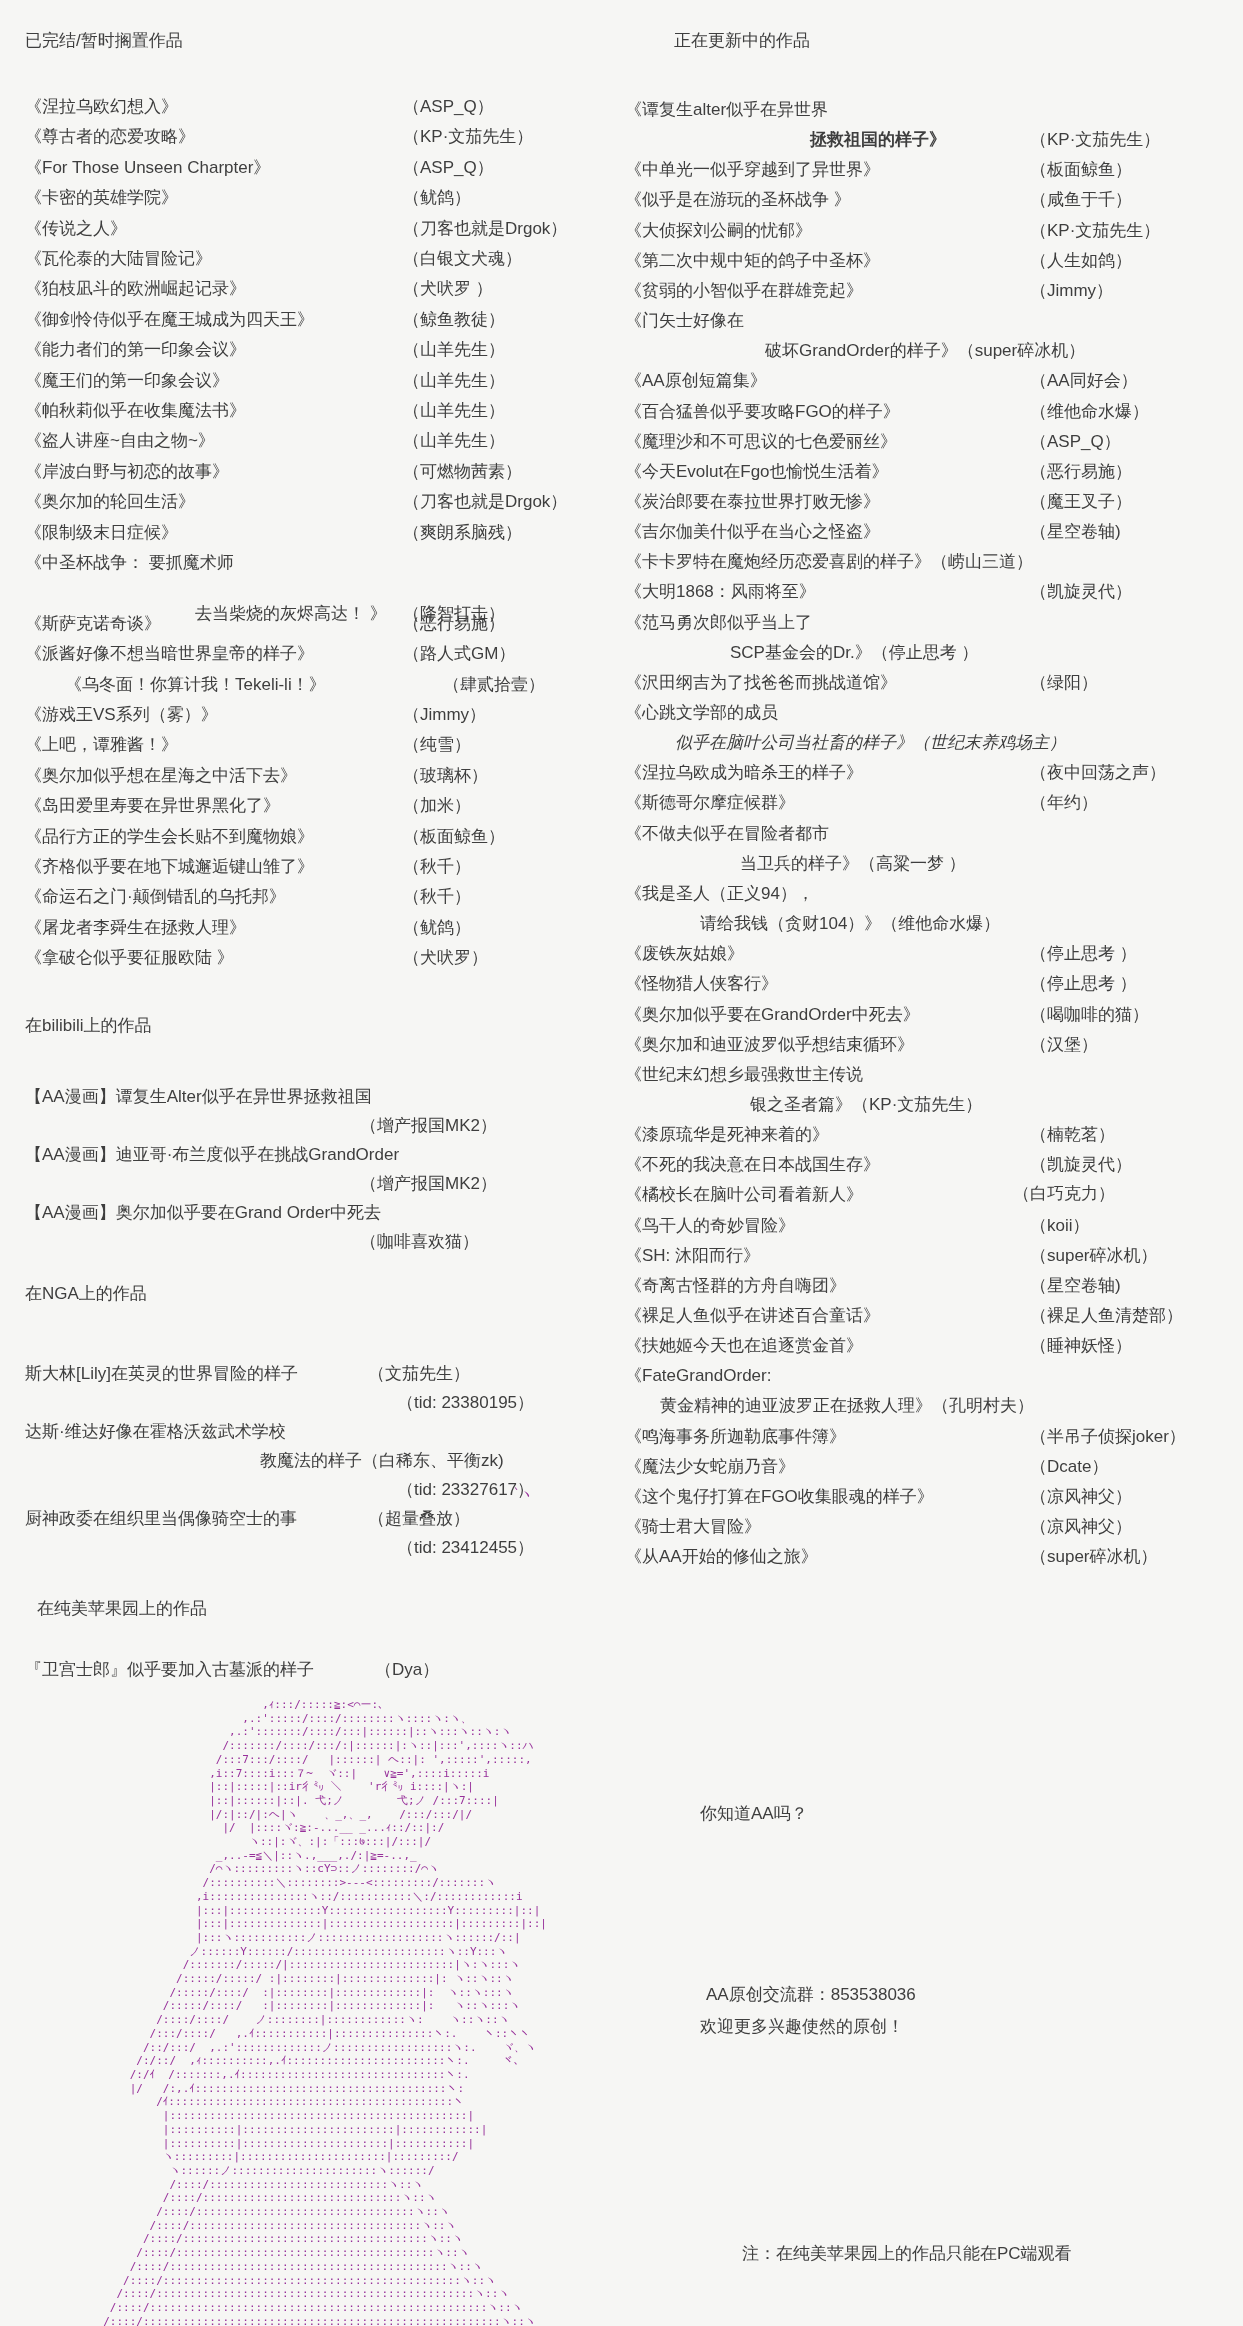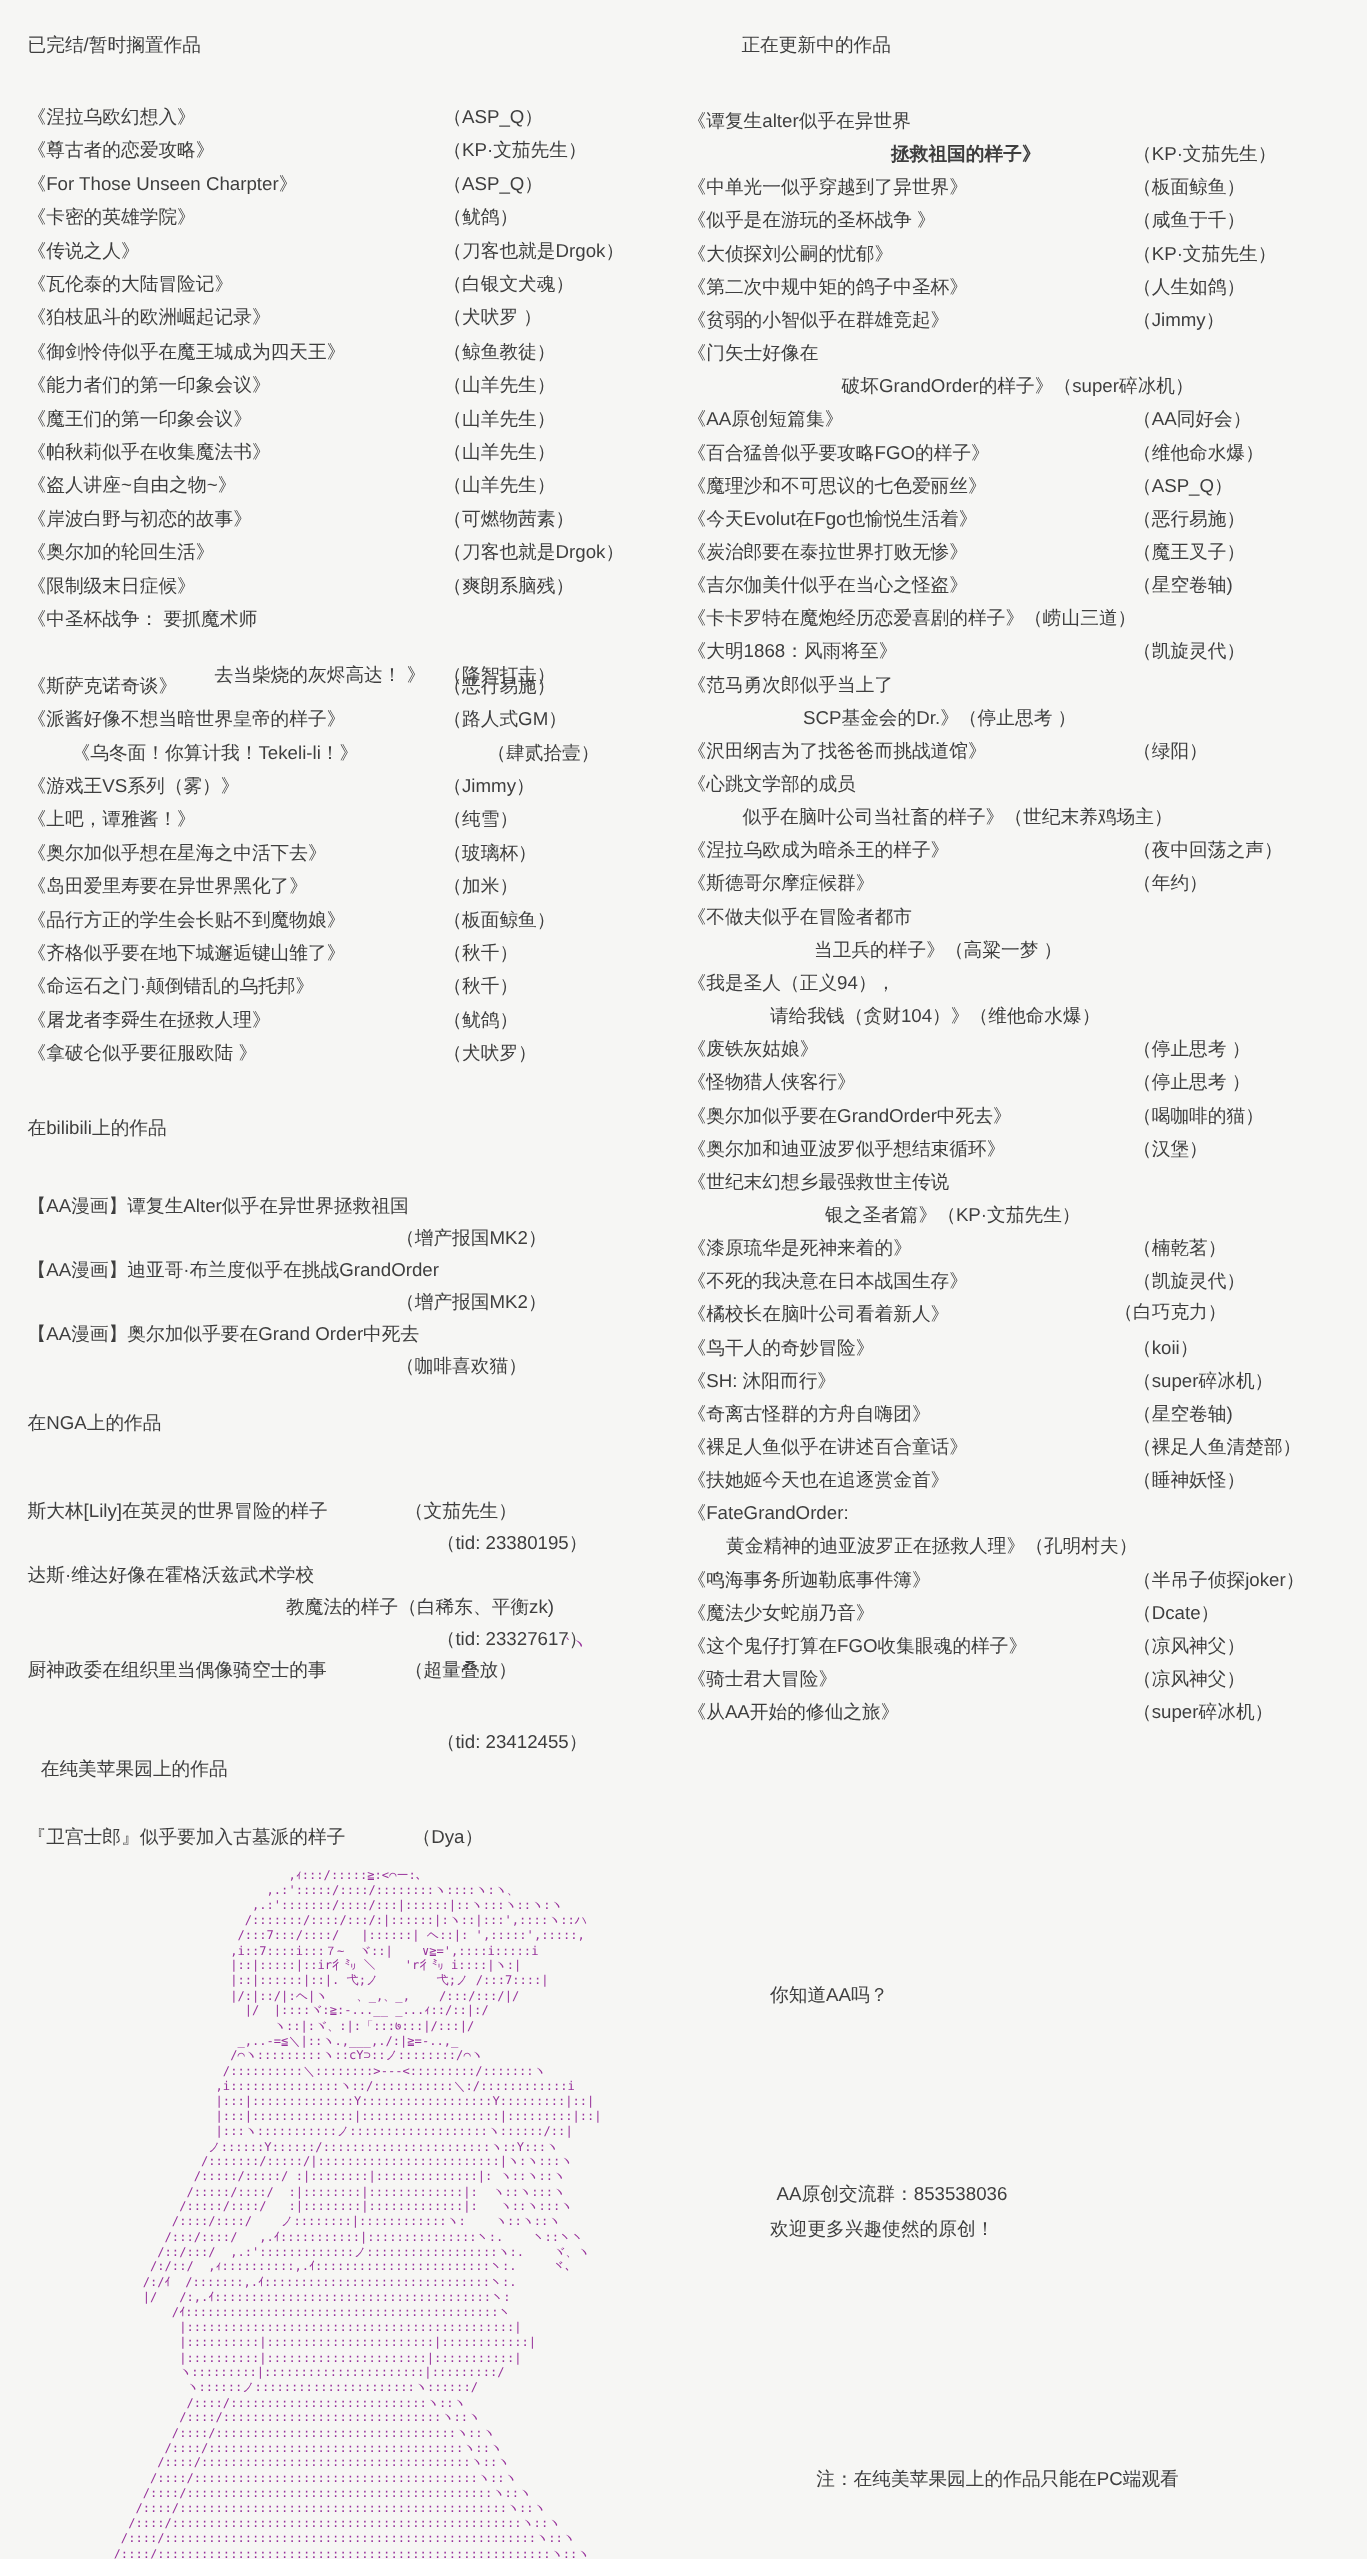--- a/index.html
+++ b/index.html
@@ -85,21 +85,21 @@
         <div class="row" style="top: 331.65px;"><span class="t">《魔理沙和不可思议的七色爱丽丝》</span><span class="a" style="left: 405px;">（ASP_Q）</span></div>
         <div class="row" style="top: 361.8px;"><span class="t">《今天Evolut在Fgo也愉悦生活着》</span><span class="a" style="left: 405px;">（恶行易施）</span></div>
         <div class="row" style="top: 391.95px;"><span class="t">《炭治郎要在泰拉世界打败无惨》</span><span class="a" style="left: 405px;">（魔王叉子）</span></div>
         <div class="row" style="top: 422.1px;"><span class="t">《吉尔伽美什似乎在当心之怪盗》</span><span class="a" style="left: 405px;">（星空卷轴)</span></div>
         <div class="row" style="top: 452.25px;"><span class="t">《卡卡罗特在魔炮经历恋爱喜剧的样子》（崂山三道）</span></div>
         <div class="row" style="top: 482.4px;"><span class="t">《大明1868：风雨将至》</span><span class="a" style="left: 405px;">（凯旋灵代）</span></div>
         <div class="row" style="top: 512.55px;"><span class="t">《范马勇次郎似乎当上了</span></div>
         <div class="row" style="top: 542.7px;"><span class="t" style="padding-left: 105px;">SCP基金会的Dr.》（停止思考 ）</span></div>
         <div class="row" style="top: 572.85px;"><span class="t">《沢田纲吉为了找爸爸而挑战道馆》</span><span class="a" style="left: 405px;">（绿阳）</span></div>
         <div class="row" style="top: 603px;"><span class="t">《心跳文学部的成员</span></div>
-        <div class="row" style="top: 633.15px;"><span class="t" style="padding-left: 50px;">似乎在脑叶公司当社畜的样子》（世纪末养鸡场主）</span></div>
+        <div class="row" style="top: 633.15px;"><span class="t" style="padding-left: 50px; font-style: italic;">似乎在脑叶公司当社畜的样子》（世纪末养鸡场主）</span></div>
         <div class="row" style="top: 663.3px;"><span class="t">《涅拉乌欧成为暗杀王的样子》</span><span class="a" style="left: 405px;">（夜中回荡之声）</span></div>
         <div class="row" style="top: 693.45px;"><span class="t">《斯德哥尔摩症候群》</span><span class="a" style="left: 405px;">（年约）</span></div>
         <div class="row" style="top: 723.6px;"><span class="t">《不做夫似乎在冒险者都市</span></div>
         <div class="row" style="top: 753.75px;"><span class="t" style="padding-left: 115px;">当卫兵的样子》（高粱一梦 ）</span></div>
         <div class="row" style="top: 783.9px;"><span class="t">《我是圣人（正义94），</span></div>
         <div class="row" style="top: 814.05px;"><span class="t" style="padding-left: 75px;">请给我钱（贪财104）》（维他命水爆）</span></div>
         <div class="row" style="top: 844.2px;"><span class="t">《废铁灰姑娘》</span><span class="a" style="left: 405px;">（停止思考 ）</span></div>
         <div class="row" style="top: 874.35px;"><span class="t">《怪物猎人侠客行》</span><span class="a" style="left: 405px;">（停止思考 ）</span></div>
         <div class="row" style="top: 904.5px;"><span class="t">《奥尔加似乎要在GrandOrder中死去》</span><span class="a" style="left: 405px;">（喝咖啡的猫）</span></div>
         <div class="row" style="top: 934.65px;"><span class="t">《奥尔加和迪亚波罗似乎想结束循环》</span><span class="a" style="left: 405px;">（汉堡）</span></div>
@@ -129,21 +129,21 @@
         <div class="row" style="top: 116px;"><span class="t">【AA漫画】奥尔加似乎要在Grand Order中死去</span></div>
         <div class="row" style="top: 145px;"><span class="t" style="padding-left: 335px;">（咖啡喜欢猫）</span></div>
       </div>
       <div class="list" style="left: 25px; top: 1362px;">
         <div class="row" style="top: 0px;"><span class="t">斯大林[Lily]在英灵的世界冒险的样子</span><span class="a" style="left: 343px;">（文茄先生）</span></div>
         <div class="row" style="top: 29px;"><span class="t" style="padding-left: 372px;">（tid: 23380195）</span></div>
         <div class="row" style="top: 58px;"><span class="t">达斯·维达好像在霍格沃兹武术学校</span></div>
         <div class="row" style="top: 87px;"><span class="t" style="padding-left: 235px;">教魔法的样子（白稀东、平衡zk)</span></div>
         <div class="row" style="top: 116px;"><span class="t" style="padding-left: 372px;">（tid: 23327617）</span></div>
         <div class="row" style="top: 145px;"><span class="t">厨神政委在组织里当偶像骑空士的事</span><span class="a" style="left: 343px;">（超量叠放）</span></div>
-        <div class="row" style="top: 174px;"><span class="t" style="padding-left: 372px; margin-top: 36px;">（tid: 23412455）</span></div>
+        <div class="row" style="top: 174px;"><span class="t" style="padding-left: 372px;">（tid: 23412455）</span></div>
       </div>
       <div class="list" style="left: 25px; top: 1658px;">
         <div class="row" style="top: 0px;"><span class="t">『卫宫士郎』似乎要加入古墓派的样子</span><span class="a" style="left: 350px;">（Dya）</span></div>
       </div>
     </div>
   <pre id="art" style="left: 90px; top: 1698px; color: rgb(151, 48, 154);">                          ,ｨ:::/:::::≧:&lt;⌒ー:、
                        ,.:':::::/::::/::::::::ヽ::::ヽ:ヽ、
                      ,.:':::::::/::::/:::|::::::|::ヽ:::ヽ::ヽ:ヽ
                     /:::::::/::::/:::/:|::::::|:ヽ::|:::',::::ヽ::ハ
                    /:::7:::/::::/   |::::::| ヘ::|: ',:::::',:::::,

